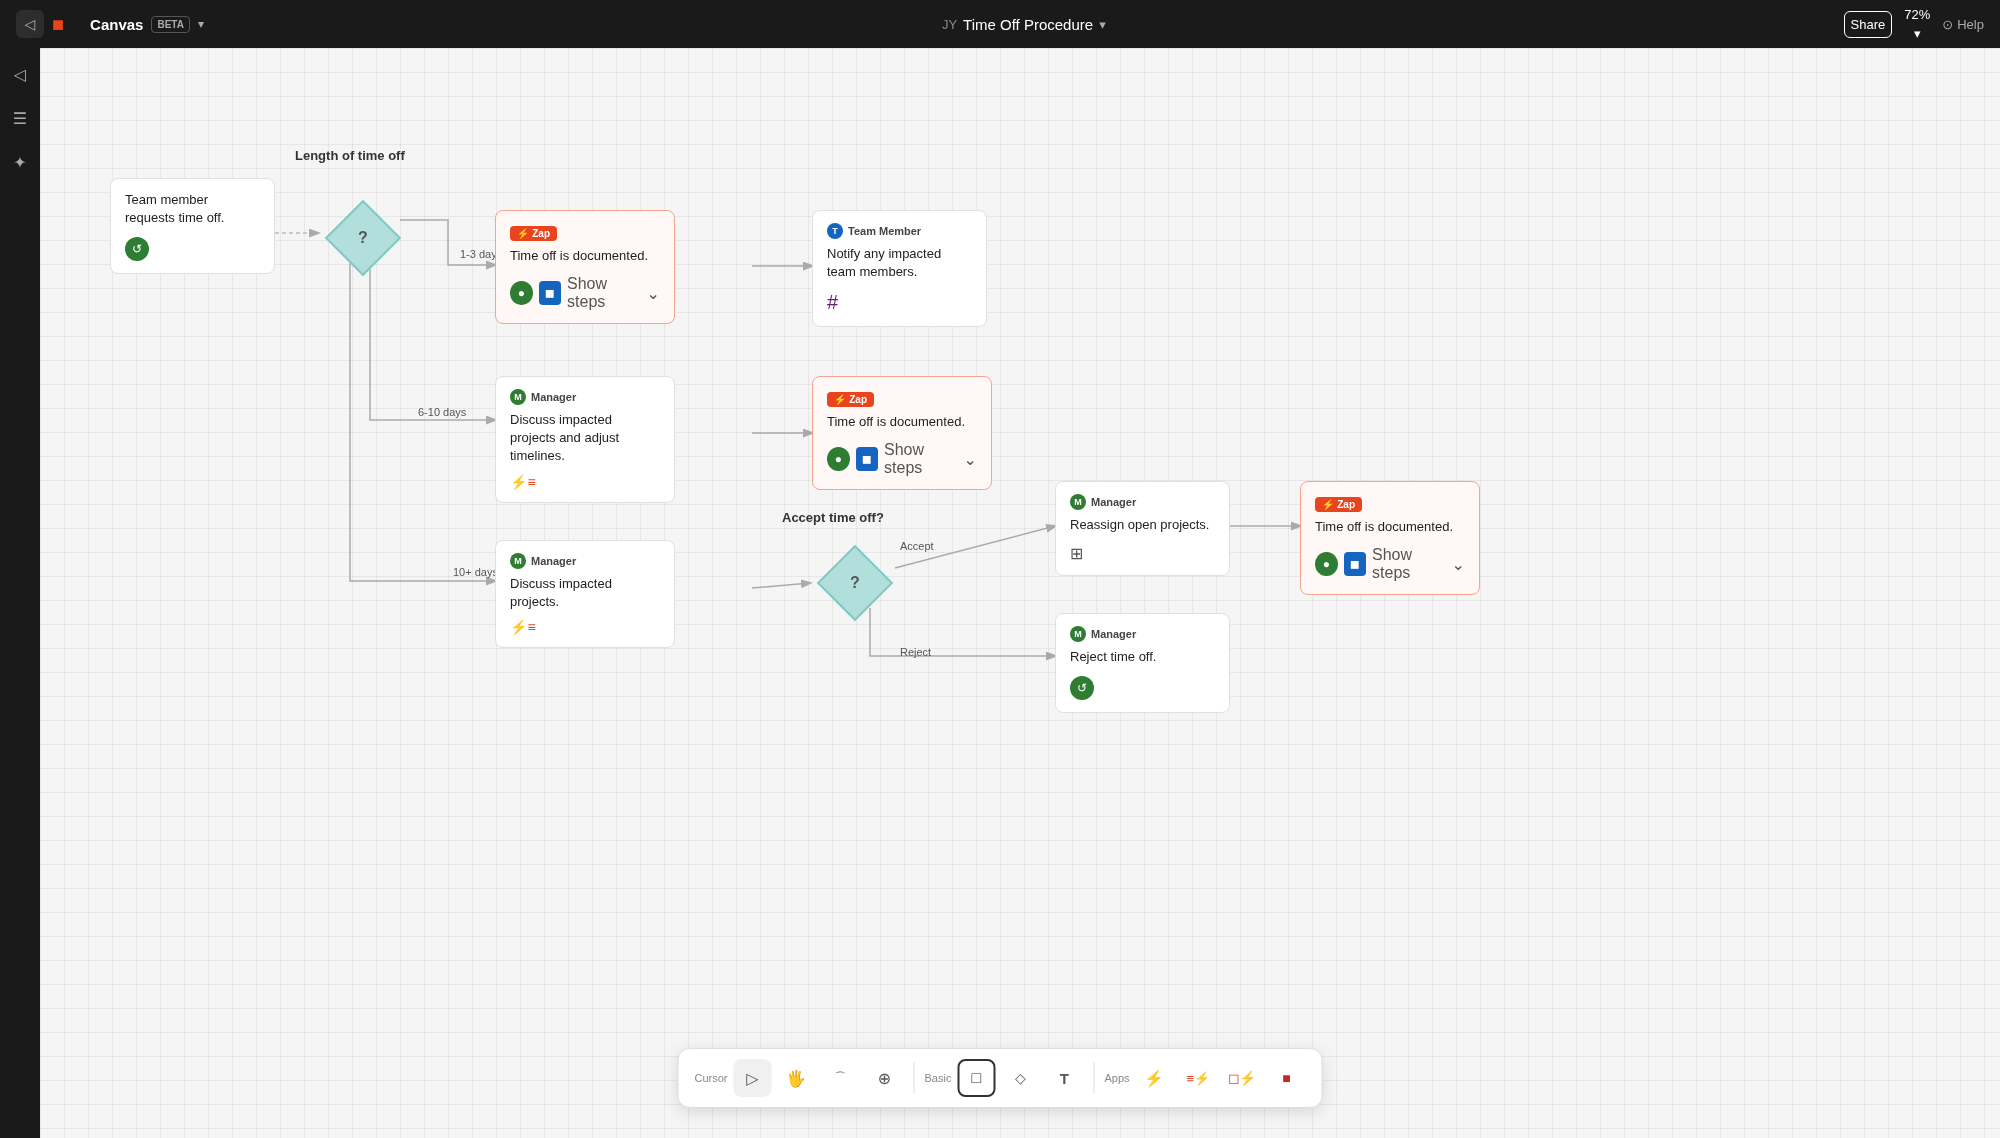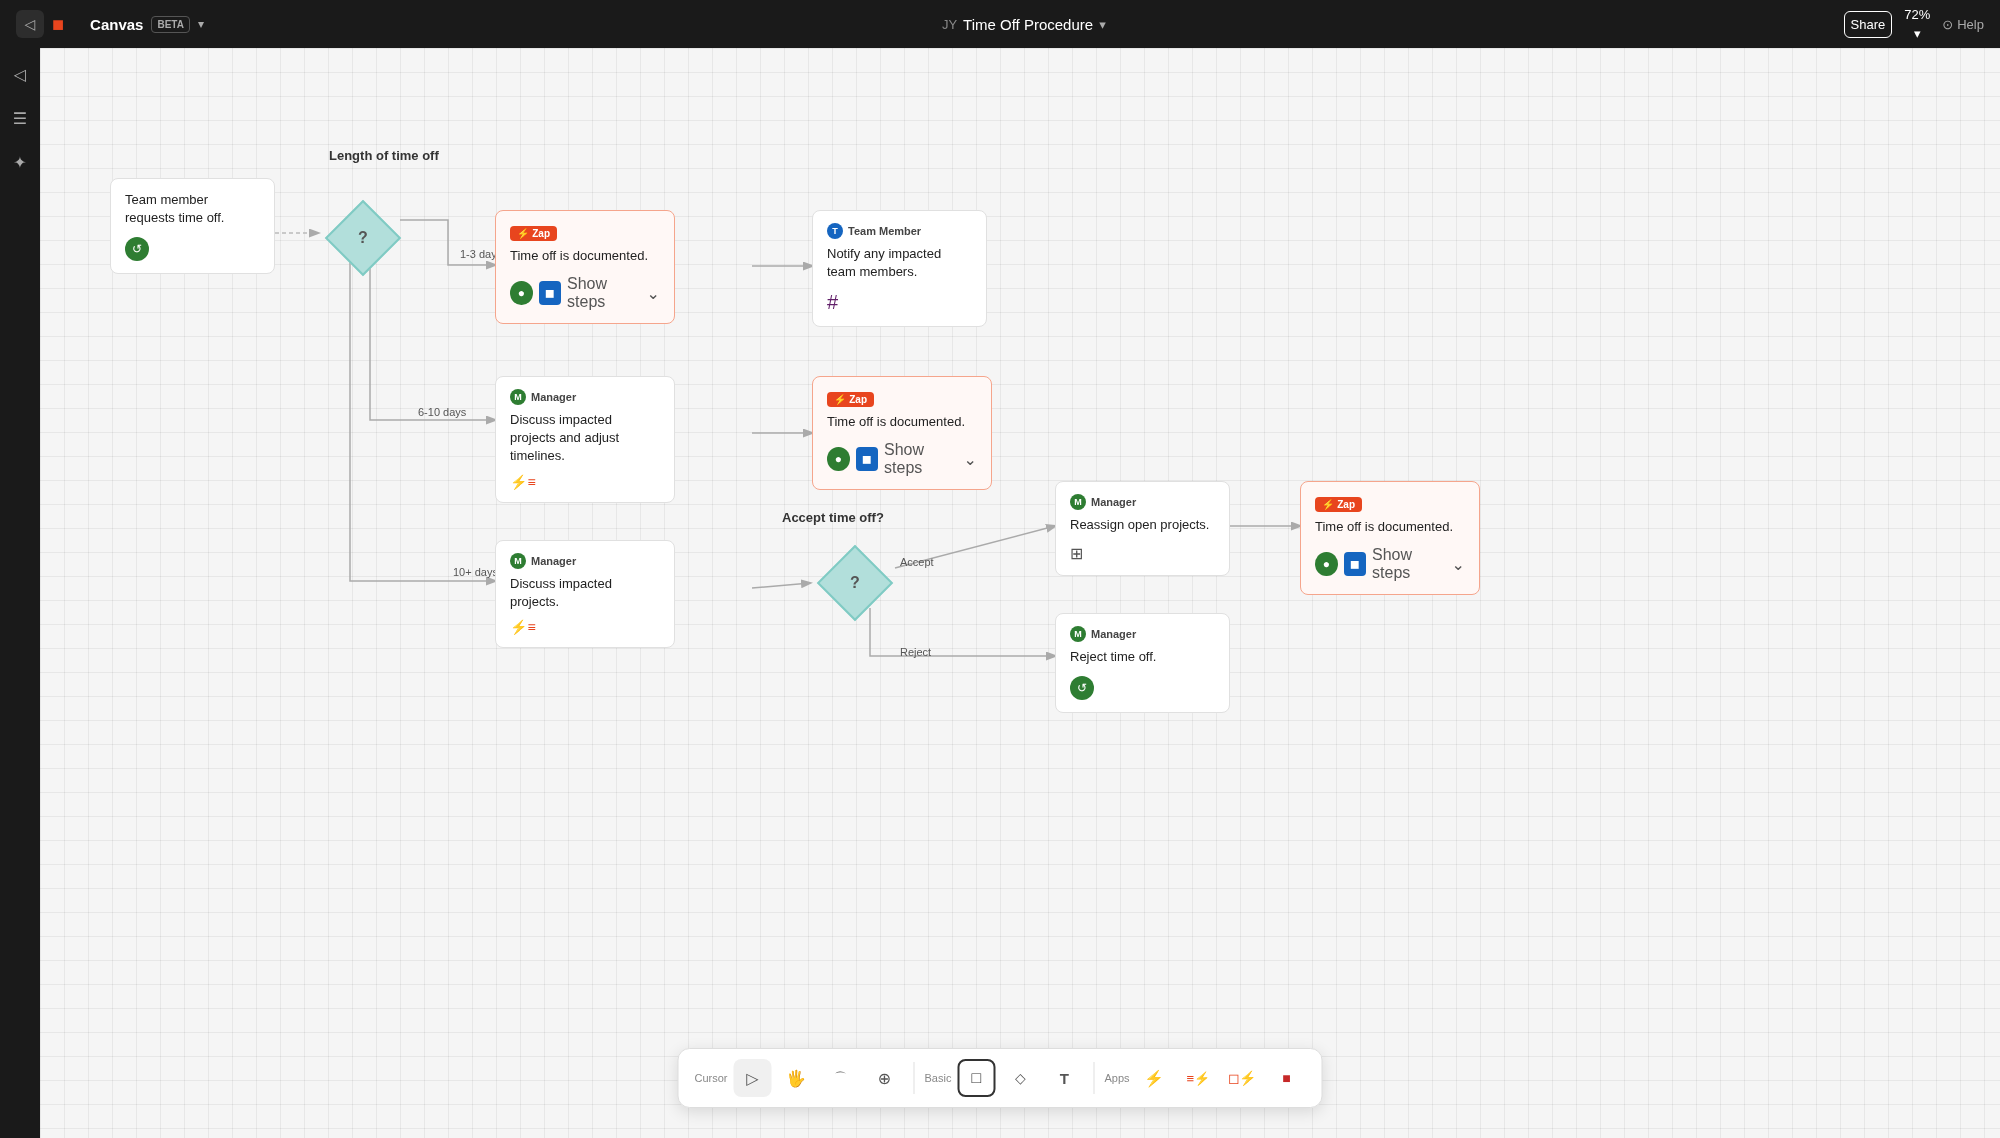--- a/index.html
+++ b/index.html
@@ -194,21 +194,21 @@
 
     <line class="arrow-line" x1="712" y1="540" x2="770" y2="535"></line>
 
     <line class="arrow-line" x1="855" y1="520" x2="1015" y2="478"></line>
 
     <line class="arrow-line" x1="1190" y1="478" x2="1260" y2="478"></line>
 
     <polyline class="arrow-line" points="830,560 830,608 1015,608"></polyline>
   </svg>
 
-  <div class="section-label" style="left:255px;top:100px;margin-left:34px;">Length of time off</div>
+  <div class="section-label" style="left:255px;top:100px;">Length of time off</div>
 
   <div class="flow-node" style="left:70px;top:130px;width:165px;">
     <div class="node-title">Team member requests time off.</div>
     <div class="node-icon-row">
       <div class="app-icon-circle green">↺</div>
     </div>
   </div>
 
   <div class="diamond-container" style="left:288px;top:155px;width:70px;height:70px;">
     <div class="diamond">
@@ -278,21 +278,21 @@
   </div>
 
   <div class="section-label" style="left:742px;top:462px;text-align:right;">Accept time off?</div>
 
   <div class="diamond-container" style="left:780px;top:500px;width:70px;height:70px;">
     <div class="diamond">
       <span class="diamond-text">?</span>
     </div>
   </div>
 
-  <div class="flow-label" style="left:860px;top:508px;">Accept</div>
+  <div class="flow-label" style="left:860px;top:492px;">Accept</div>
 
   <div class="flow-label" style="left:860px;top:598px;">Reject</div>
 
   <div class="flow-node" style="left:1015px;top:433px;width:175px;">
     <div class="node-role">
       <div class="role-avatar green">M</div>
       <span>Manager</span>
     </div>
     <div class="node-title">Reassign open projects.</div>
     <div class="node-icon-row">

